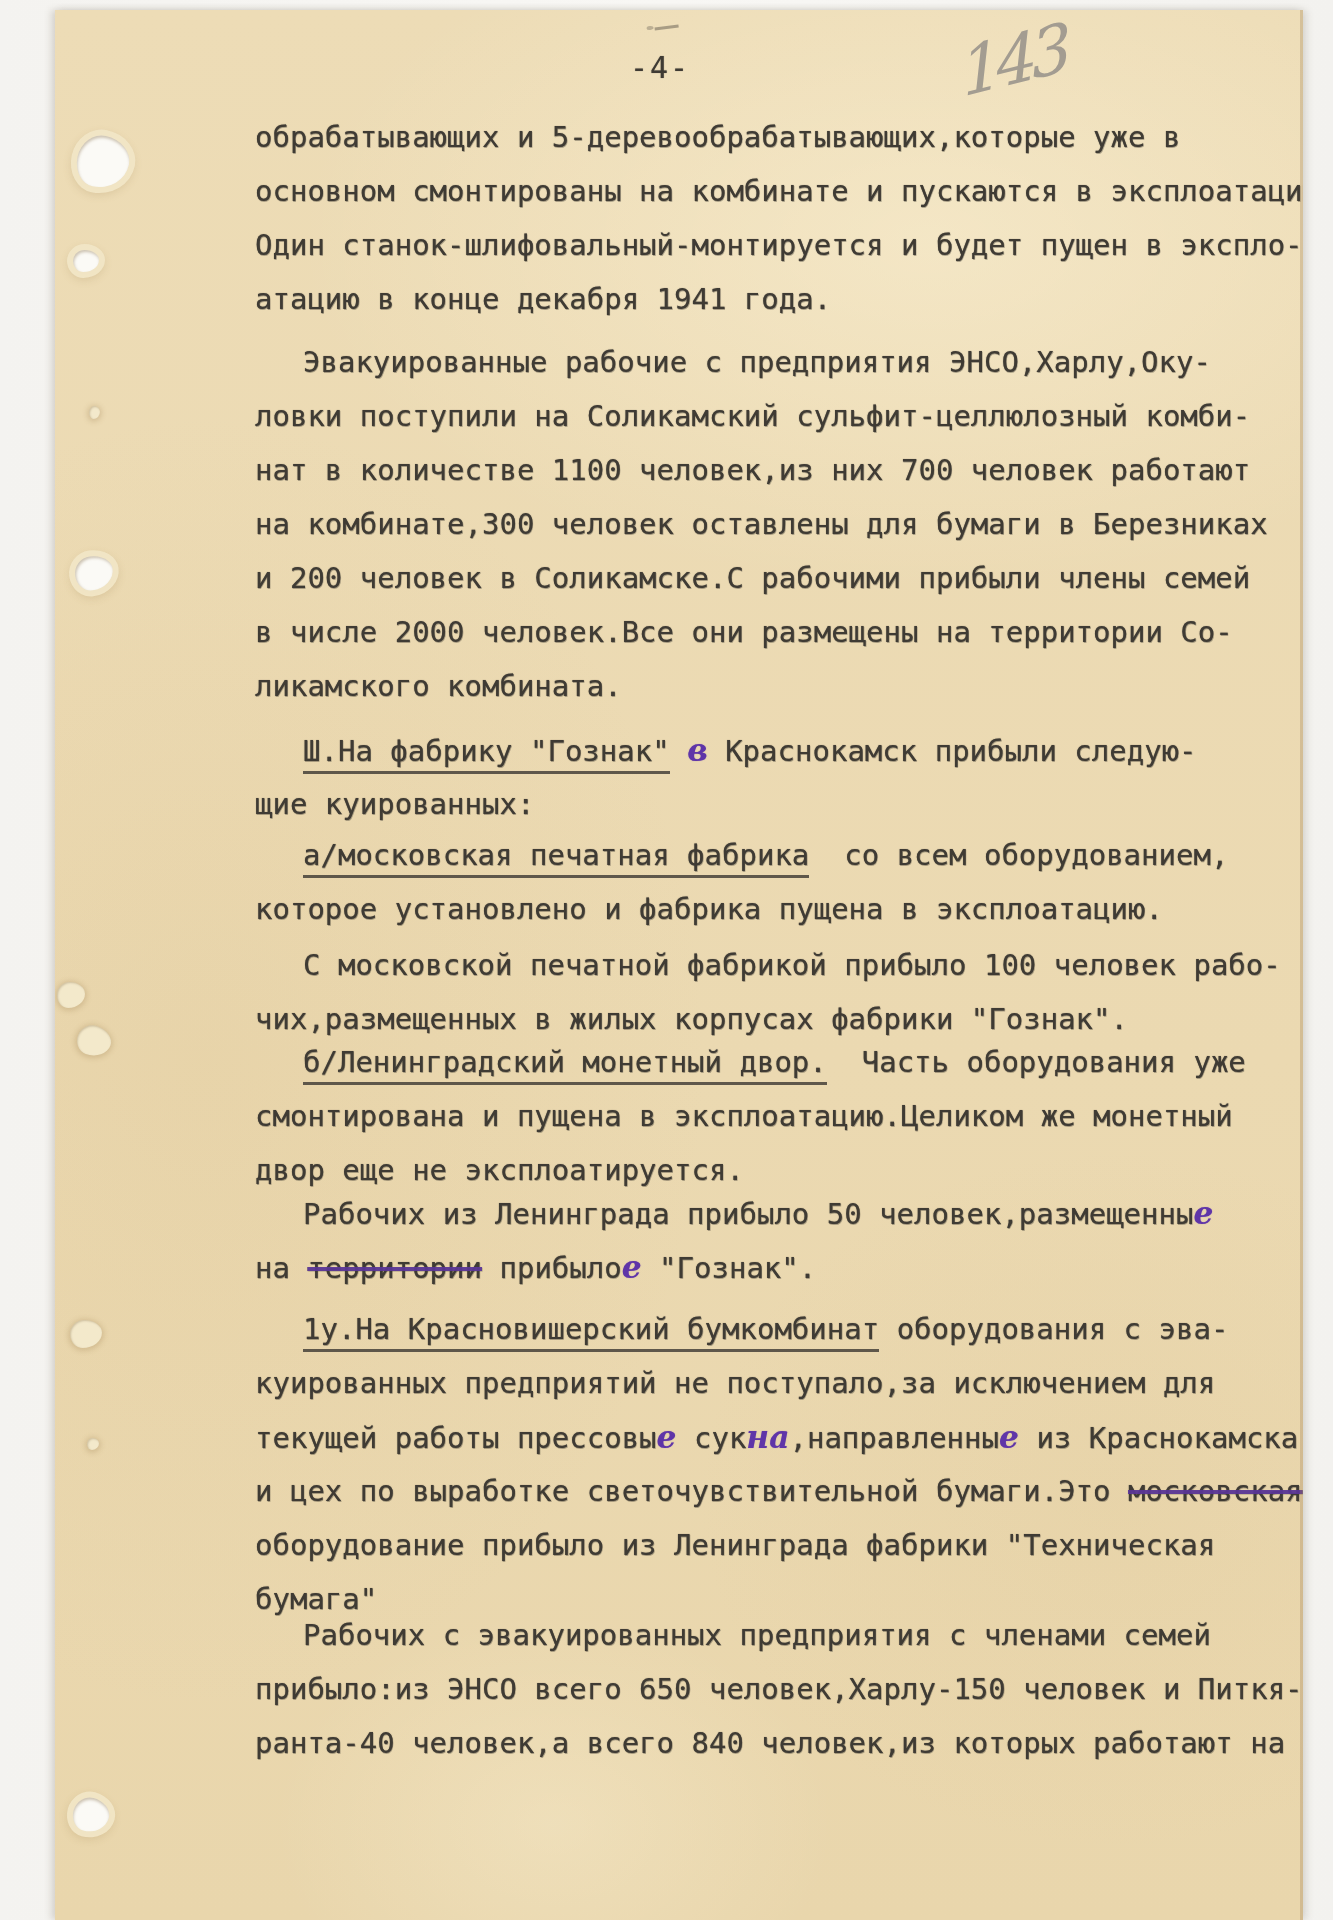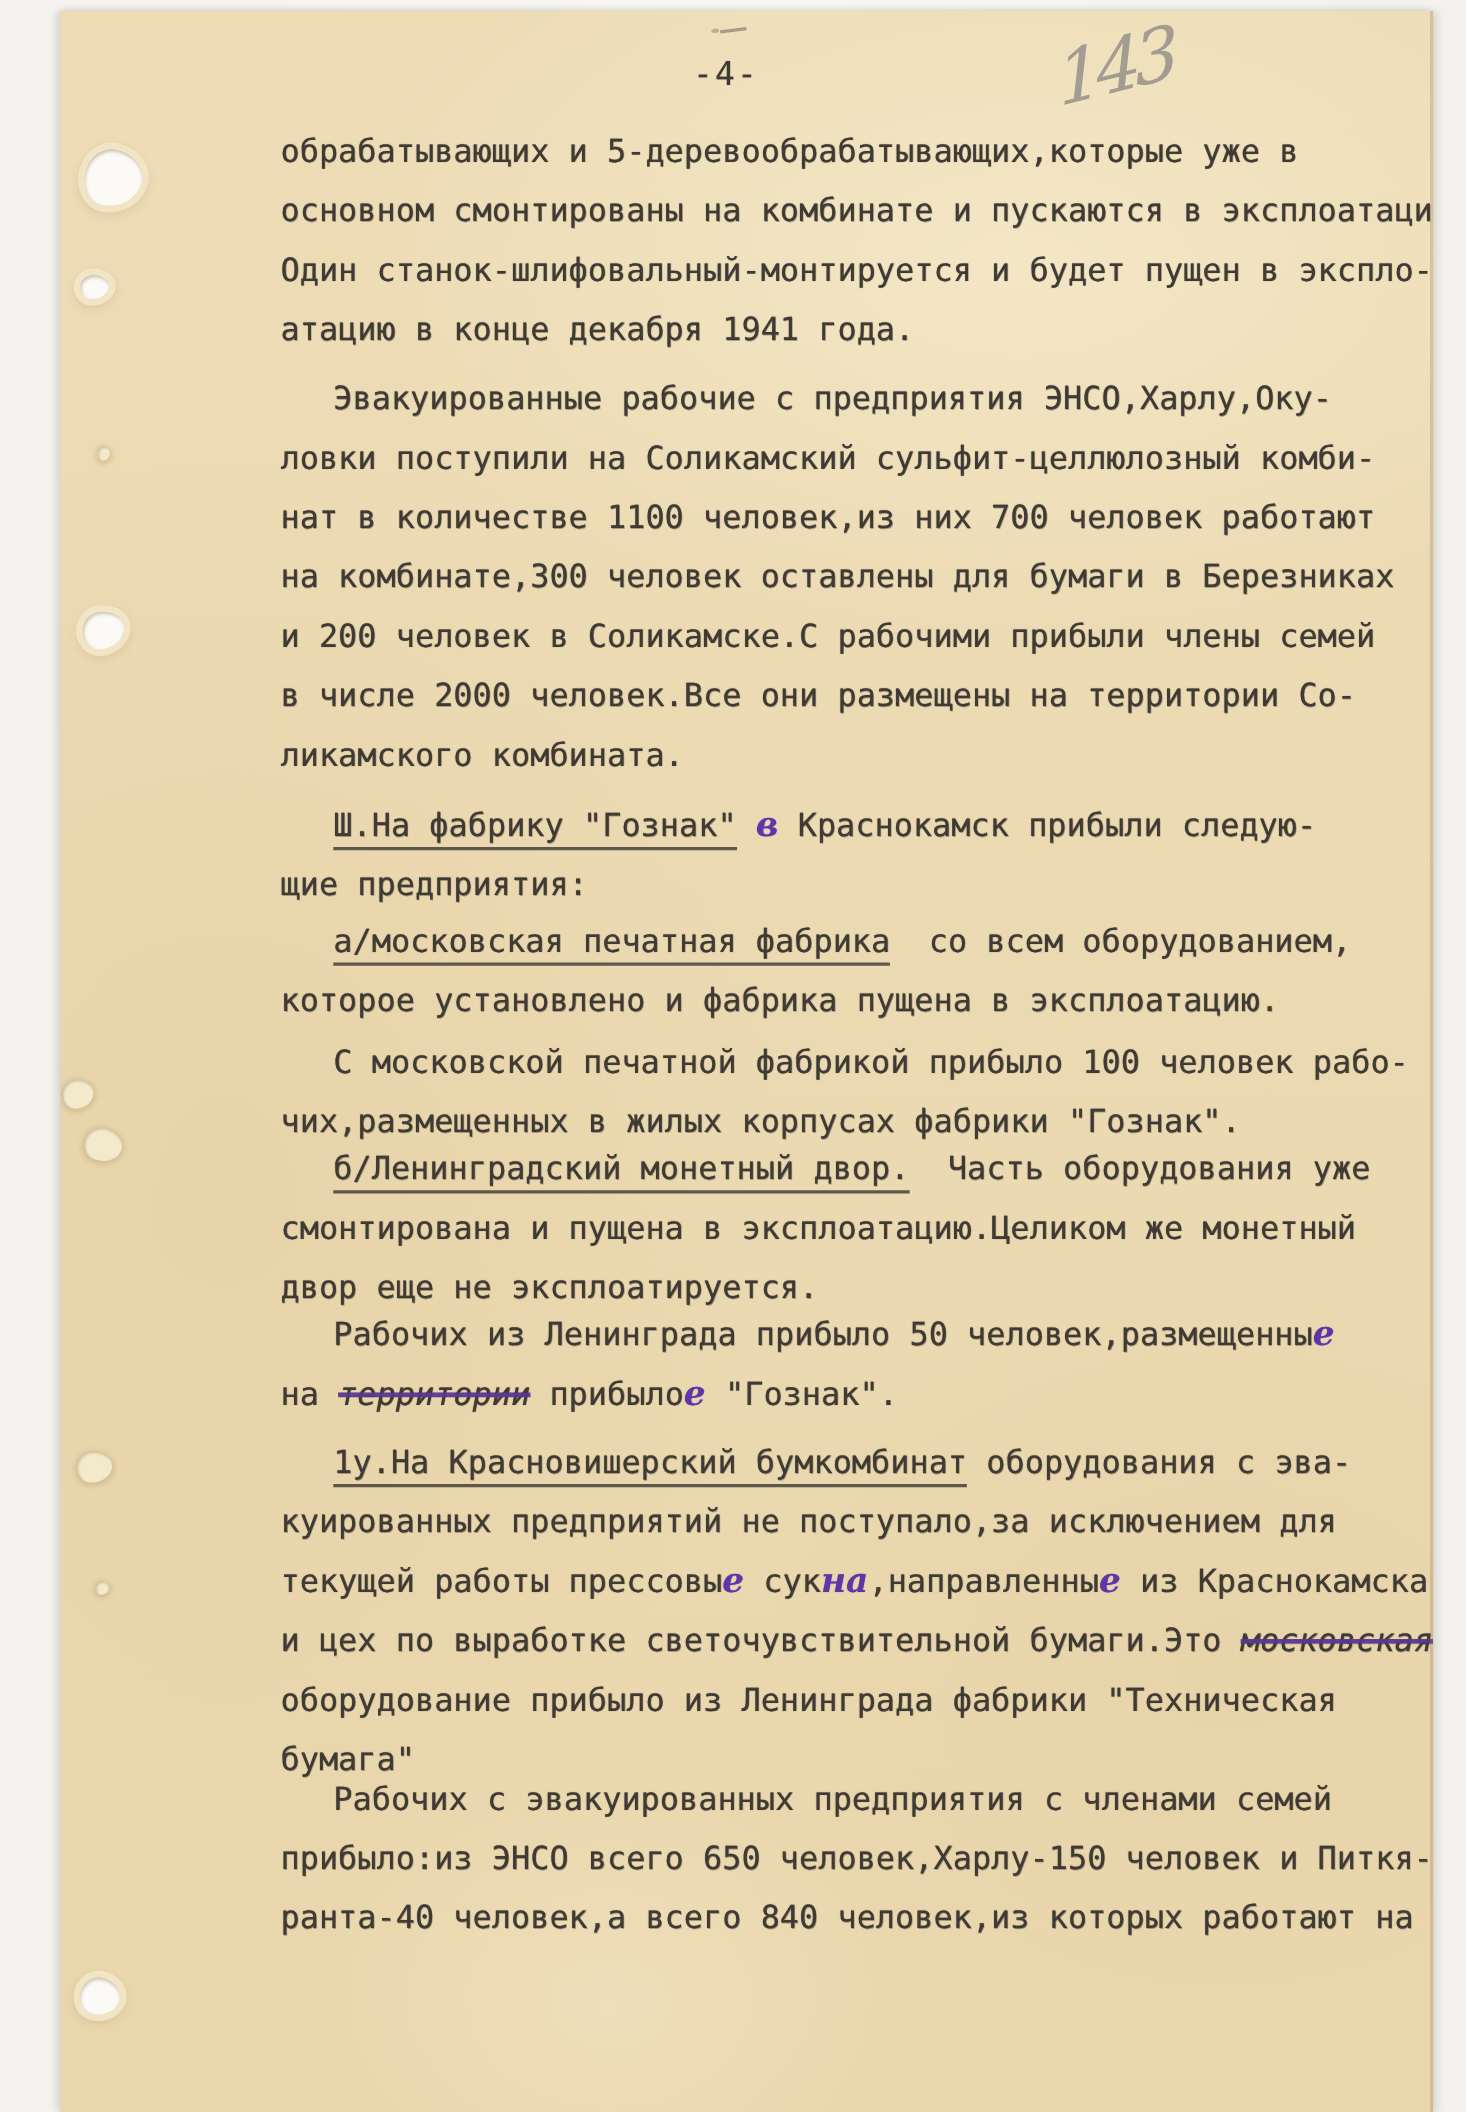--- a/index.html
+++ b/index.html
@@ -31,21 +31,20 @@
   .line.ind{padding-left:48px;}
   .seg-u{border-bottom:3px solid rgba(63,59,52,0.82);padding-bottom:3px;}
   .seg-p{
     color:#5f35a8;font-family:"DejaVu Serif",serif;font-style:italic;font-weight:bold;
     text-shadow:0 0 1px rgba(95,53,168,0.5);font-size:1.08em;
   }
   .seg-s{
     text-decoration:line-through;
     text-decoration-thickness:3.5px;
     text-decoration-color:rgba(95,53,168,0.8);
-    font-style:italic;
   }
   .page-number{
     position:absolute;left:545px;top:40px;width:120px;text-align:center;
     font-size:30px;color:#3f3b34;letter-spacing:2px;
     text-shadow:0 0 1px rgba(63,59,52,0.65);
   }
   .folio{
     position:absolute;left:905px;top:12px;
     font-family:"DejaVu Serif",serif;font-size:66px;font-style:italic;
     color:#96918a;opacity:0.85;letter-spacing:-6px;
@@ -98,21 +97,21 @@
         <div class="line ind"><span class="seg-n">Эвакуированные рабочие с предприятия ЭНСО,Харлу,Оку-</span></div>
         <div class="line"><span class="seg-n">ловки поступили на Соликамский сульфит-целлюлозный комби-</span></div>
         <div class="line"><span class="seg-n">нат в количестве 1100 человек,из них 700 человек работают</span></div>
         <div class="line"><span class="seg-n">на комбинате,300 человек оставлены для бумаги в Березниках</span></div>
         <div class="line"><span class="seg-n">и 200 человек в Соликамске.С рабочими прибыли члены семей</span></div>
         <div class="line"><span class="seg-n">в числе 2000 человек.Все они размещены на территории Со-</span></div>
         <div class="line"><span class="seg-n">ликамского комбината.</span></div>
       </div>
       <div class="para" style="top: 713px;">
         <div class="line ind"><span class="seg-u">Ш.На фабрику "Гознак"</span><span class="seg-n"> </span><span class="seg-p">в</span><span class="seg-n"> Краснокамск прибыли следую-</span></div>
-        <div class="line"><span class="seg-n">щие предприятия:</span></div>
+        <div class="line"><span class="seg-n">щие куированных:</span></div>
       </div>
       <div class="para" style="top: 818px;">
         <div class="line ind"><span class="seg-u">а/московская печатная фабрика</span><span class="seg-n">  со всем оборудованием,</span></div>
         <div class="line"><span class="seg-n">которое установлено и фабрика пущена в эксплоатацию.</span></div>
       </div>
       <div class="para" style="top: 928px;">
         <div class="line ind"><span class="seg-n">С московской печатной фабрикой прибыло 100 человек рабо-</span></div>
         <div class="line"><span class="seg-n">чих,размещенных в жилых корпусах фабрики "Гознак".</span></div>
       </div>
       <div class="para" style="top: 1025px;">

